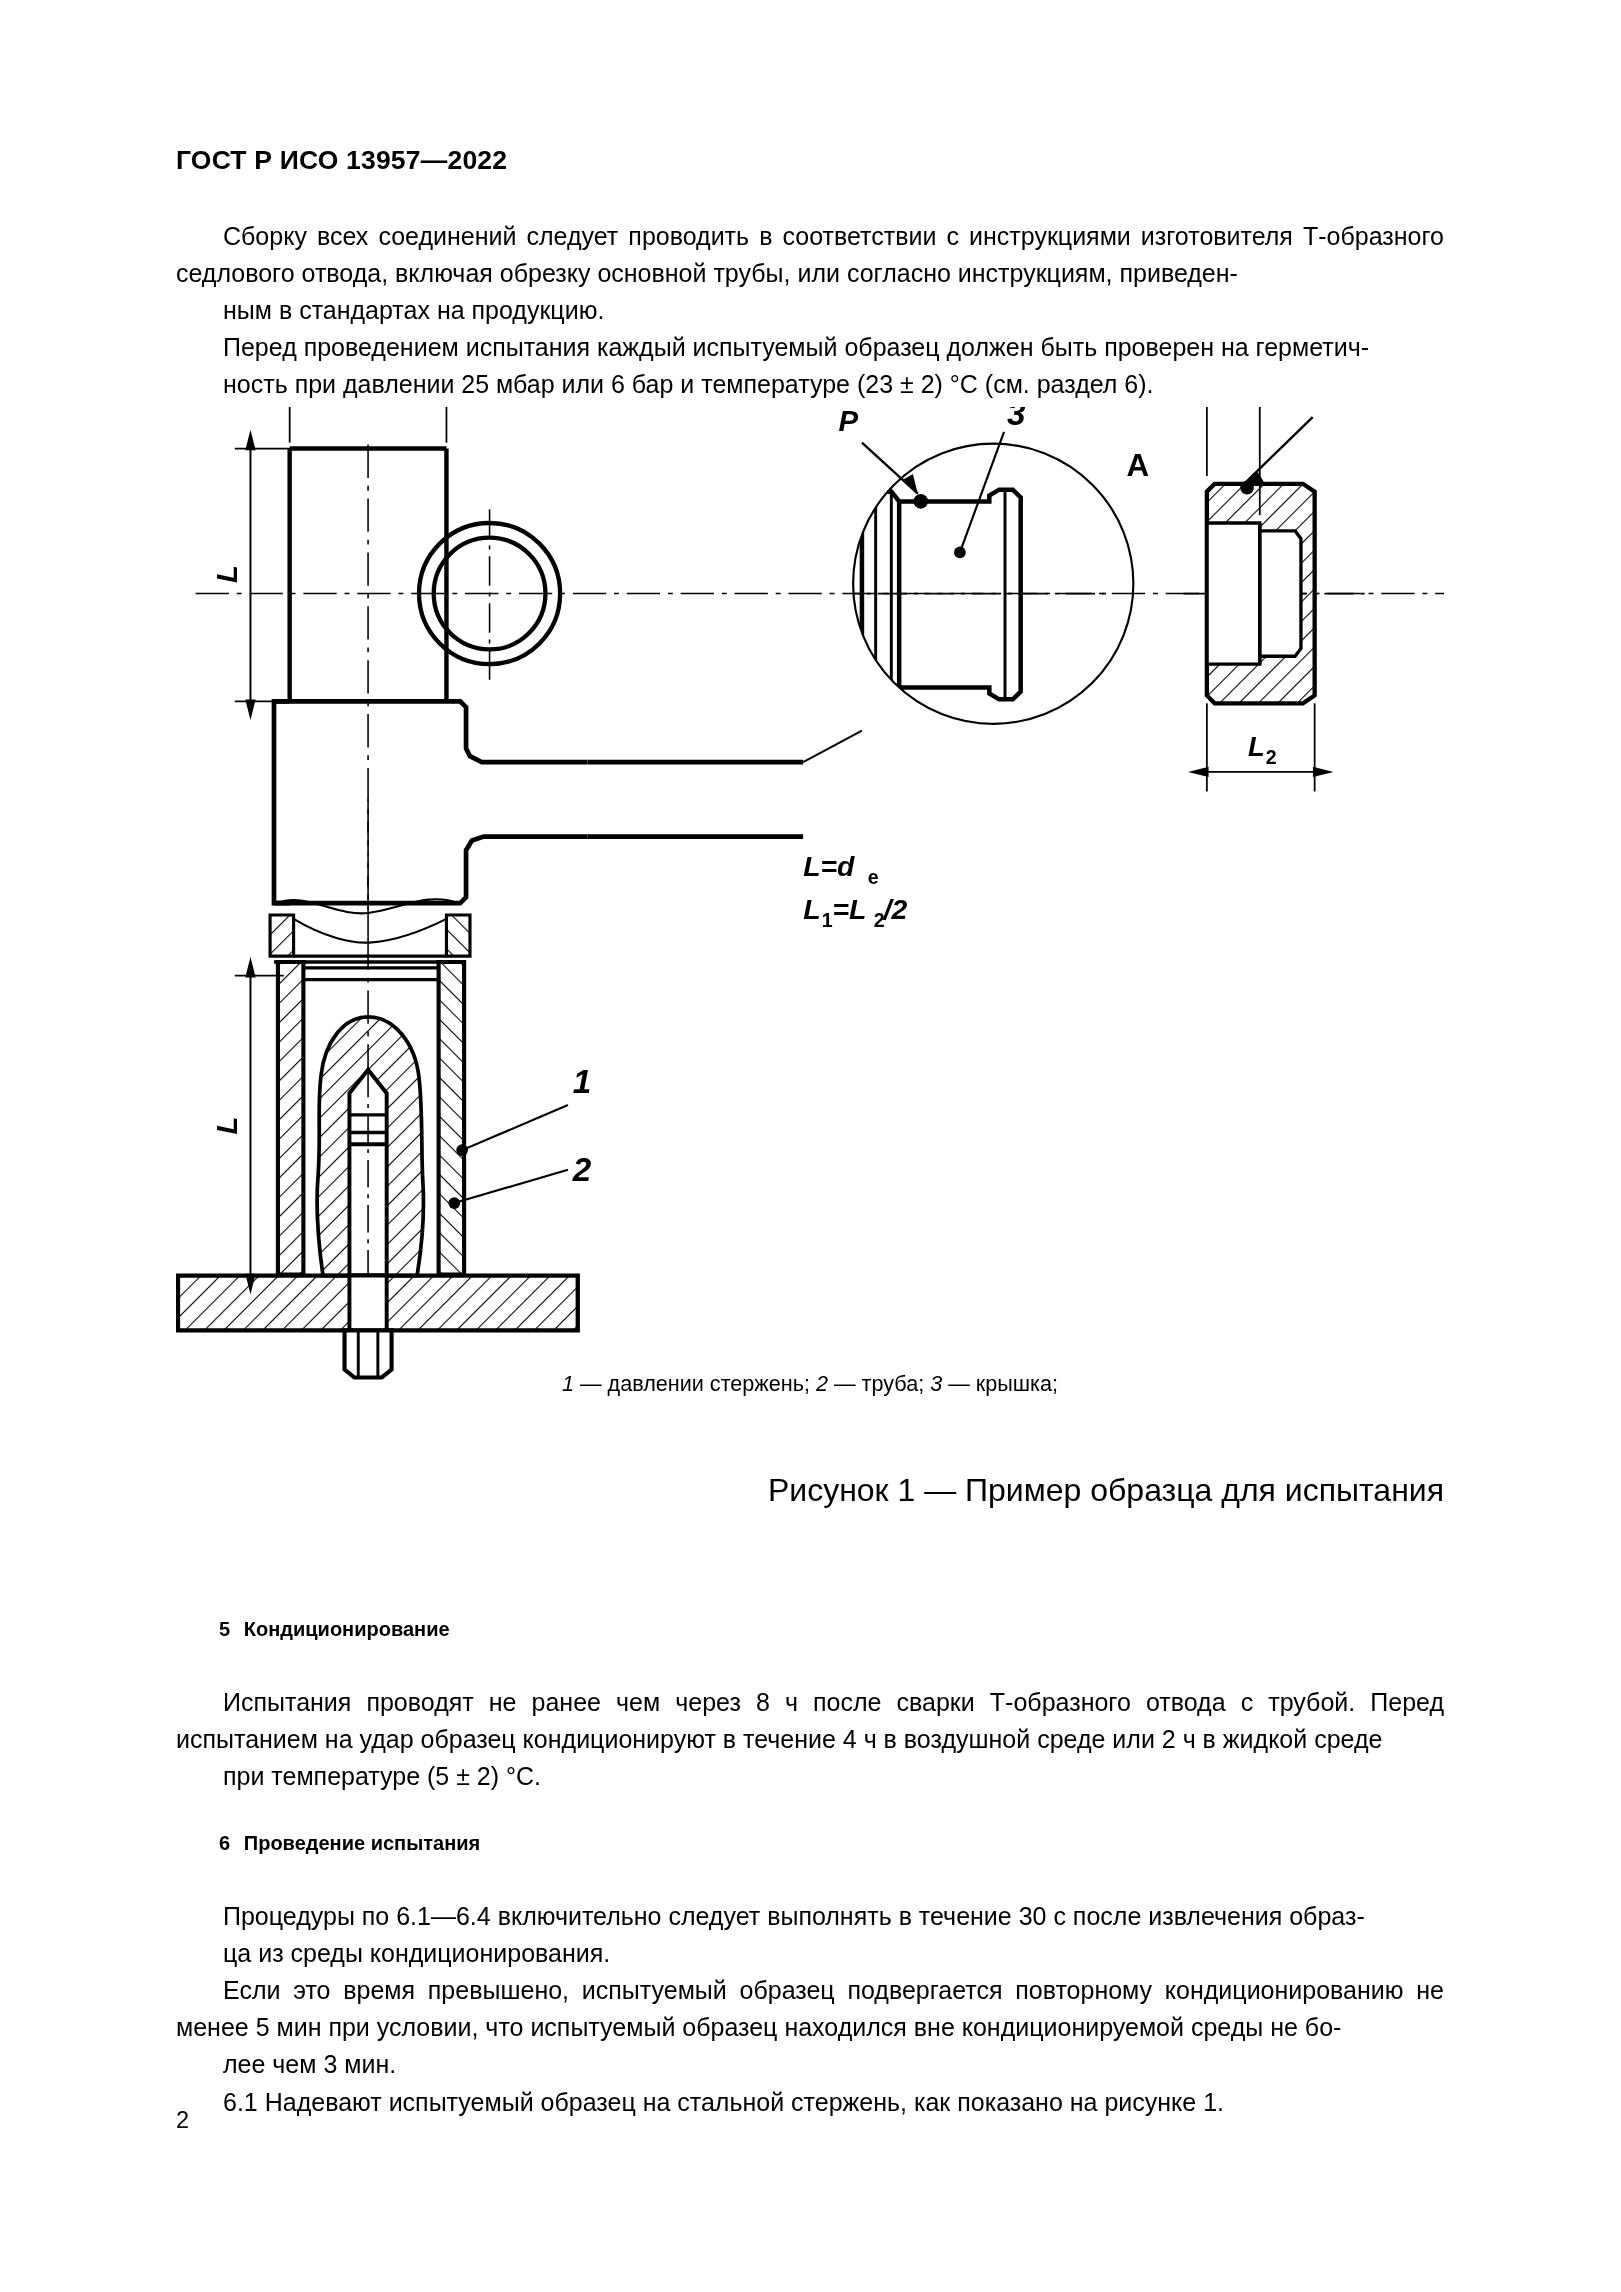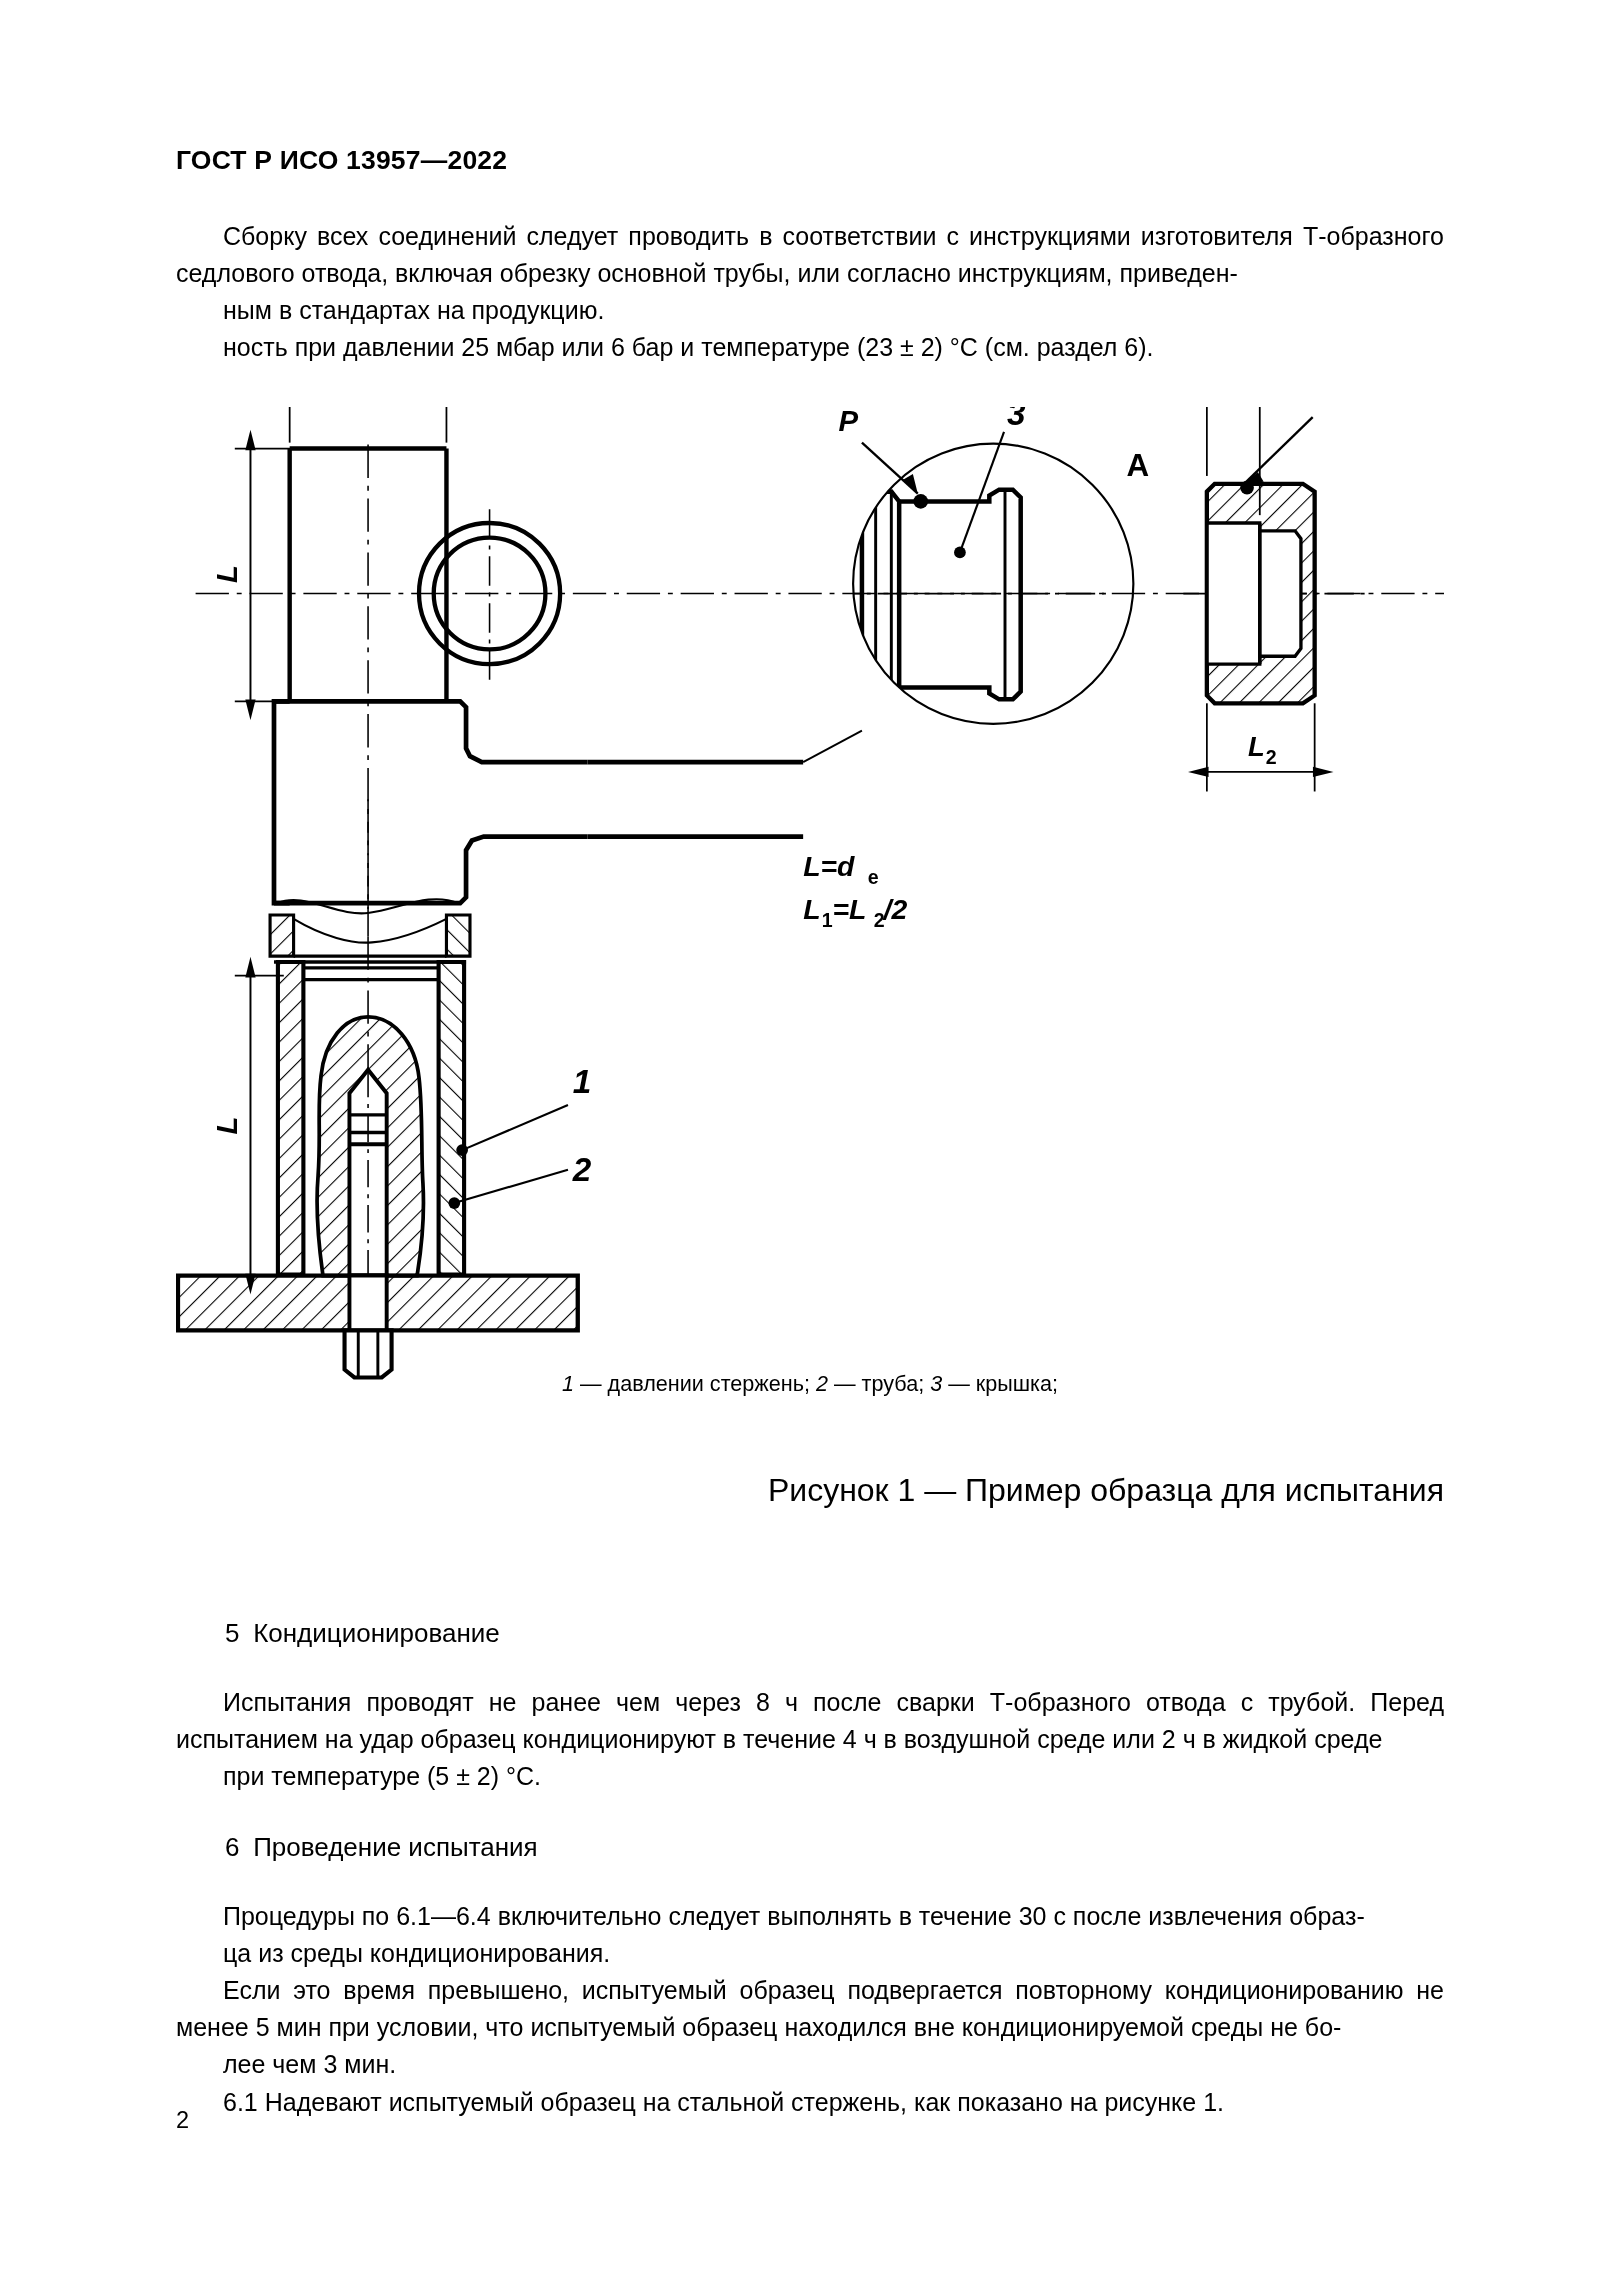--- a/index.html
+++ b/index.html
@@ -45,23 +45,23 @@
     line-height: 37px;
     text-align: justify;
     text-justify: inter-word;
     hyphens: manual;
   }
   .para.indent { text-indent: 47px; }
   .para .last { display: block; text-align: left; }
 
   .sect-head {
     position: absolute;
-    font-size: 26px;
-    font-weight: normal;
-    left: 49px;
+    font-size: 20px;
+    font-weight: bold;
+    left: 43px;
   }
   .sect-head .num { margin-right: 13.7px; }
 
   
   .figure {
     position: absolute;
     left: 0;
     top: 407px;
     width: 1268px;
     height: 1157px;
@@ -103,20 +103,21 @@
 
     <div class="doc-header">ГОСТ Р ИСО 13957—2022</div>
 
     <div class="para indent" style="top:218px;">
       <span>Сборку всех соединений следует проводить в соответствии с инструкциями изготовителя</span>
       <span>Т-образного седлового отвода, включая обрезку основной трубы, или согласно инструкциям, приведен-</span>
       <span class="last">ным в стандартах на продукцию.</span>
     </div>
 
     <div class="para indent" style="top:329px;">
+      <span>Перед проведением испытания каждый испытуемый образец должен быть проверен на герметич-</span>
       <span class="last">ность при давлении 25 мбар или 6 бар и температуре (23 ± 2) °C (см. раздел 6).</span>
     </div>
 
     <div class="figure">
       <svg class="fig-svg" width="1268" height="1157" viewBox="0 0 1294 1180" xmlns="http://www.w3.org/2000/svg">
         <defs>
           <pattern id="hatchR" width="14" height="14" patternTransform="rotate(45)" patternUnits="userSpaceOnUse">
             <line x1="0" y1="0" x2="0" y2="14" stroke="#000" stroke-width="2.2"></line>
           </pattern>
           <pattern id="hatchL" width="14" height="14" patternTransform="rotate(-45)" patternUnits="userSpaceOnUse">

